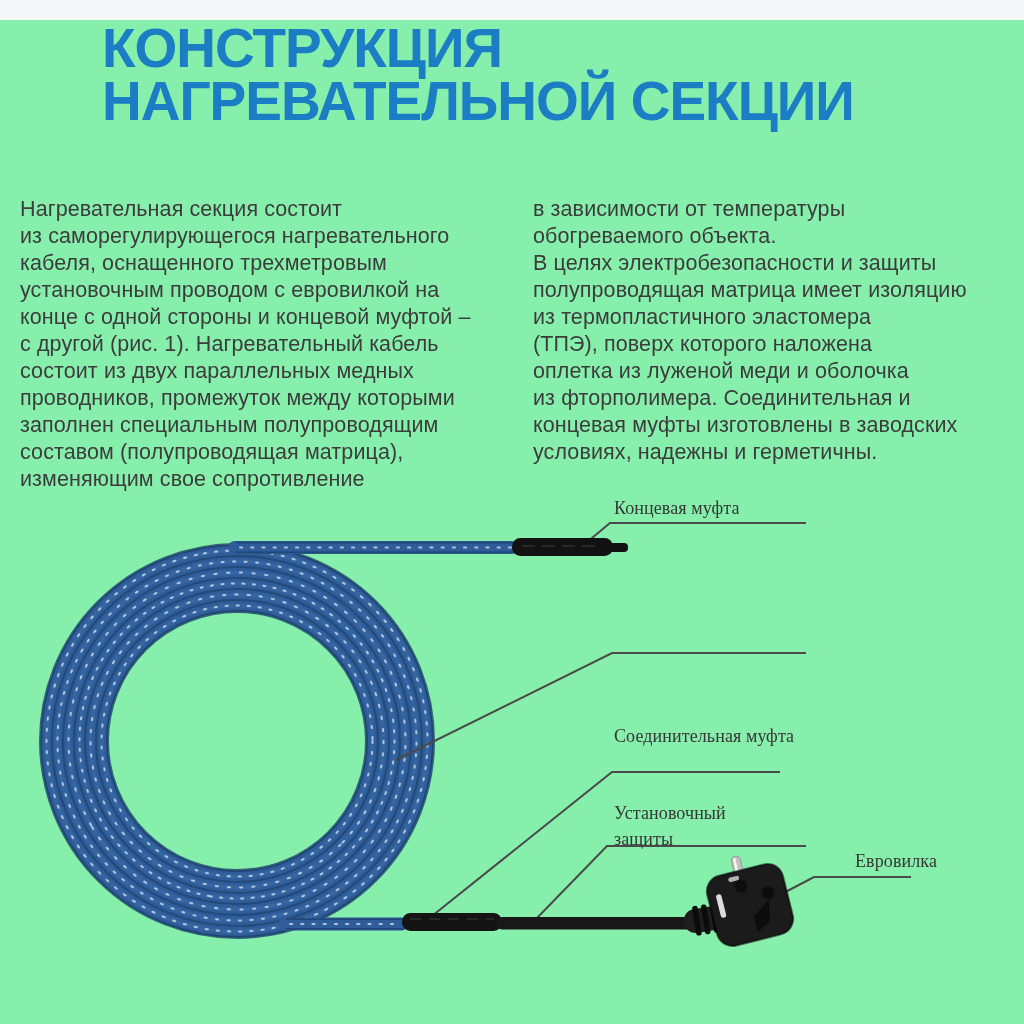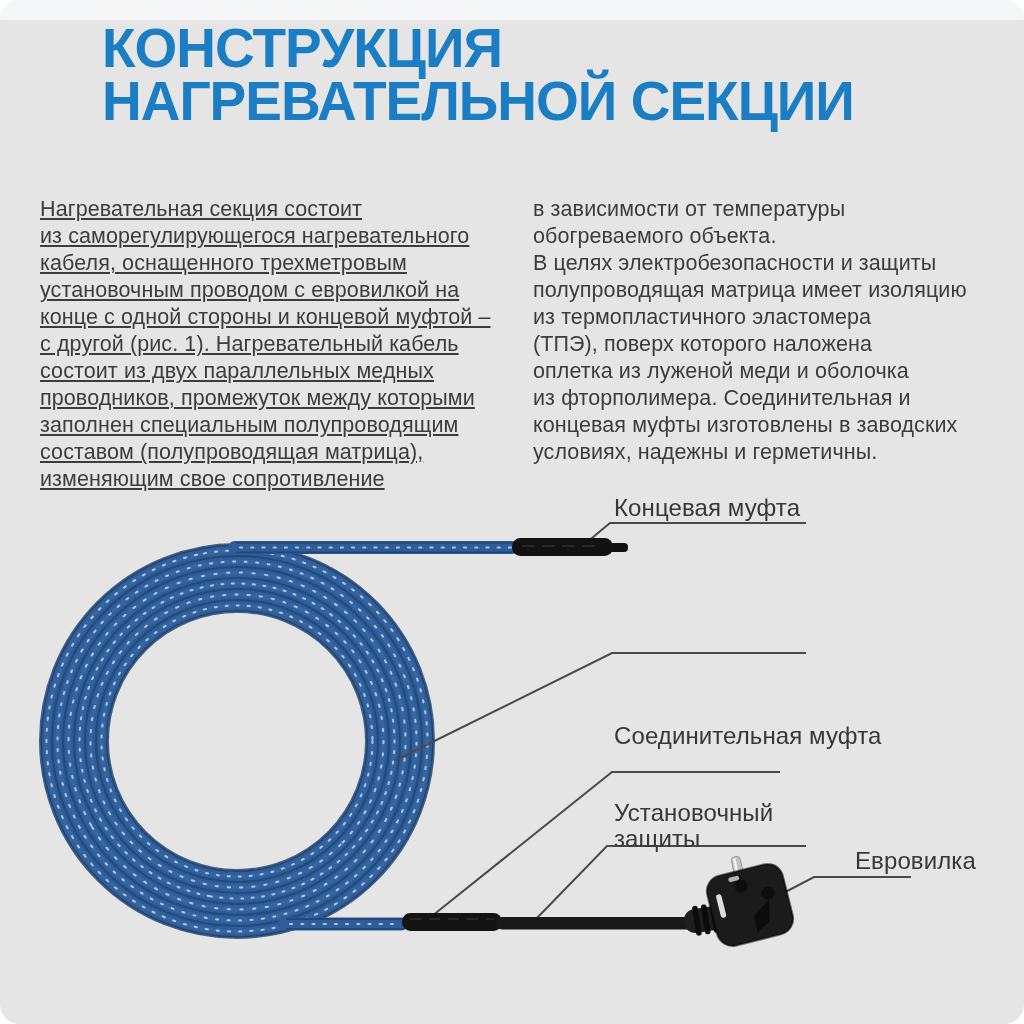--- a/index.html
+++ b/index.html
@@ -1,35 +1,35 @@
 <!DOCTYPE html>
 <html><head>
 <meta charset="utf-8">
 <style>
   html,body{margin:0;padding:0;background:#ffffff;}
   .page{
-    position:relative;width:1024px;height:1024px;background:#e5e5e5;overflow:hidden;
-    font-family:"Liberation Sans","DejaVu Sans",sans-serif;color:#3c3c3c;border-radius:20px;
+    position:relative;width:1024px;height:1024px;background:#86efac;overflow:hidden;
+    font-family:"Liberation Sans","DejaVu Sans",sans-serif;color:#3c3c3c;
   }
   .top-band{position:absolute;left:0;top:0;width:1024px;height:20px;background:#f4f6f8;}
   .title{
     position:absolute;left:102px;top:22px;margin:0;
     font-size:55px;line-height:53px;font-weight:bold;letter-spacing:-1px;
     white-space:pre-line;
   }
   .col{
     position:absolute;top:196px;font-size:21.5px;line-height:27px;color:#3c3c3c;
     white-space:pre-line;letter-spacing:0.1px;
   }
-  .col-left{left:40px;width:492px;text-decoration:underline;}
+  .col-left{left:20px;width:492px;}
   .col-right{left:533px;width:465px;}
   .figure-svg{position:absolute;left:0;top:0;width:1024px;height:1024px;}
   .label{
-    position:absolute;font-size:24px;line-height:26px;color:#373737;
-    white-space:pre-line;letter-spacing:0.1px;
+    position:absolute;font-size:18px;line-height:26px;color:#373737;
+    white-space:pre-line;letter-spacing:0.1px;font-family:Liberation Serif, serif;
   }
   .caption{
     position:absolute;left:0;top:951px;width:1024px;text-align:center;
     font-size:23px;color:#3a3a3a;
   }
 </style>
 </head>
 <body>
 
 <div class="page">

